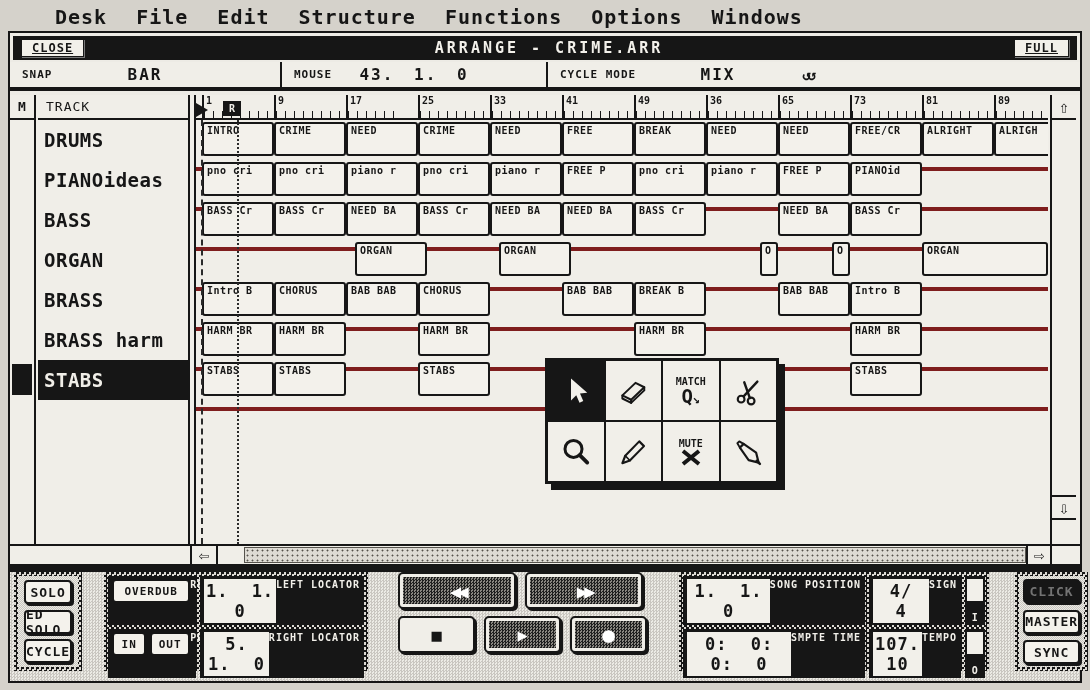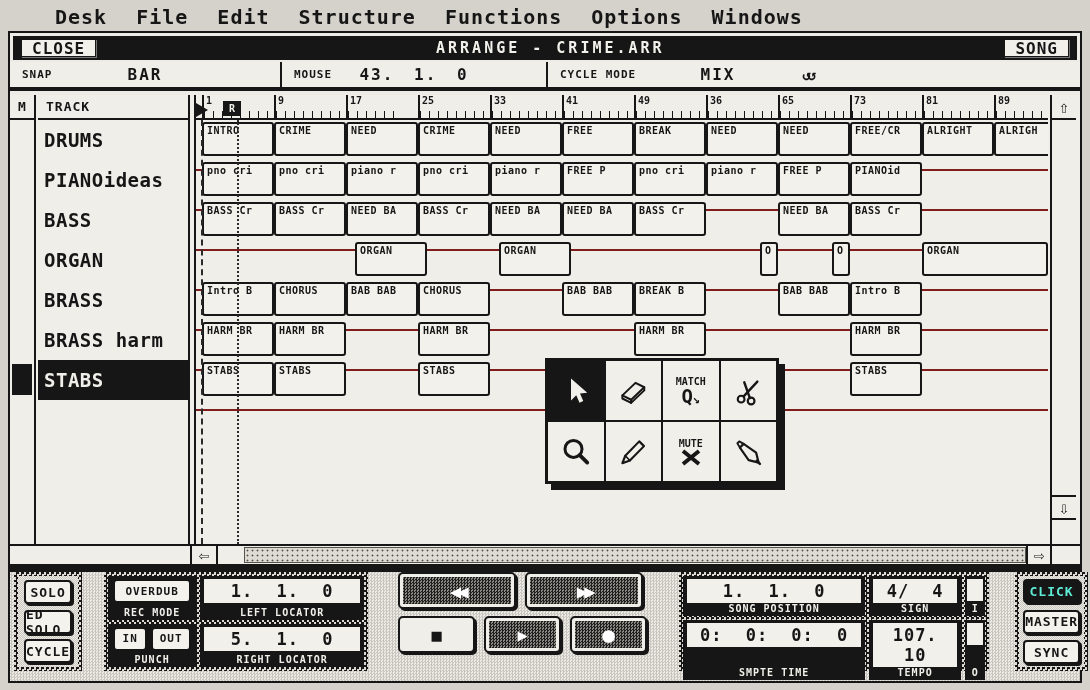--- a/index.html
+++ b/index.html
@@ -8,51 +8,51 @@
   .page { position:absolute; inset:0; width:1090px; height:690px; background:#d5d2cb; }
 
   
   .menubar { position:absolute; left:55px; top:4px; height:26px; display:flex; gap:29px; align-items:center; }
   .menu-item { font-size:20px; font-weight:bold; letter-spacing:1px; white-space:nowrap; }
 
   
   .window { position:absolute; left:8px; top:31px; width:1074px; height:652px; background:#edebe5; border:2px solid #161616; }
 
   .titlebar { position:absolute; left:3px; top:3px; right:3px; height:24px; background:#161616; display:flex; align-items:center; }
-  .tbtn { background:#f2f0ea; border:1px solid #161616; box-shadow:1px 1px 0 #777; font-size:16px; font-weight:bold; padding:1px 10px; height:18px; display:flex; align-items:center; letter-spacing:1px; }
+  .tbtn { background:#f2f0ea; border:1px solid #161616; box-shadow:1px 1px 0 #777; font-size:12px; font-weight:bold; padding:1px 10px; height:18px; display:flex; align-items:center; letter-spacing:1px;text-decoration:underline; }
   .tbtn.close { margin-left:8px; }
   .tbtn.full { margin-right:8px; }
   .wtitle { flex:1; text-align:center; color:#f2f0ea; font-size:15px; font-weight:bold; letter-spacing:3px; }
 
   .infobar { position:absolute; left:0; top:29px; width:1070px; height:29px; background:#f0eee8; border-bottom:4px solid #161616; display:flex; }
   .icell { position:relative; height:100%; border-right:2px solid #161616; display:flex; align-items:center; }
   .icell:last-child { border-right:none; }
   .ilabel { font-size:11px; font-weight:bold; letter-spacing:1px; margin-left:12px; }
   .ivalue { position:absolute; left:0; right:0; text-align:center; font-size:16px; font-weight:bold; letter-spacing:2px; word-spacing:8px; }
   .cycle-glyph { position:absolute; right:10px; font-size:14px; font-weight:bold; letter-spacing:-3px; }
 
   
   .main { position:absolute; left:0; top:62px; width:1070px; height:449px; background:#f0eee8; }
   .mcol { position:absolute; left:0; top:0; width:26px; height:100%; border-right:2px solid #161616; }
   .mhead { height:25px; border-bottom:2px solid #161616; font-size:13px; font-weight:bold; display:flex; align-items:center; justify-content:center; }
   .mcell { height:40px; }
   .mcell.sel div { margin:4px 2px; height:31px; background:#161616; }
   .tracks { position:absolute; left:28px; top:0; width:152px; height:100%; border-right:2px solid #161616; }
-  .thead { height:25px; border-bottom:2px solid #161616; font-size:13px; font-weight:bold; letter-spacing:1px; display:flex; align-items:center; padding-left:8px; }
+  .thead { height:25px; border-bottom:2px solid #161616; font-size:13px; font-weight:normal; letter-spacing:1px; display:flex; align-items:center; padding-left:8px; }
   .trow { height:40px; display:flex; align-items:center; padding-left:6px; font-size:19px; font-weight:bold; letter-spacing:0.5px; white-space:nowrap; }
   .trow.sel { background:#161616; color:#f0eee8; }
 
   .grid { position:absolute; left:184px; top:0; width:854px; height:100%; border-left:2px solid #161616; background:#f0eee8; overflow:hidden; }
   .ruler { position:absolute; left:0; top:0; right:0; height:25px; border-bottom:2px solid #161616; }
   .rseg { position:absolute; top:0; height:25px; border-left:2px solid #161616;
           background-image:repeating-linear-gradient(90deg,#161616 0 1px,transparent 1px 9px);
           background-size:100% 7px; background-repeat:no-repeat; background-position:0 16px; }
   .rnum { position:absolute; left:2px; top:0; font-size:10px; font-weight:bold; }
   .lanes { position:absolute; left:0; top:25px; right:0; bottom:0; }
-  .lane { position:absolute; left:0; right:0; height:51px; border-bottom:2px solid #7f1d1d; }
+  .lane { position:absolute; left:0; right:0; height:51px; border-bottom:4px solid #7f1d1d; }
   .part { position:absolute; top:2px; height:34px; border:2px solid #161616; border-radius:3px; background:#f3f1eb; font-size:10px; font-weight:bold; padding:1px 0 0 3px; overflow:hidden; white-space:nowrap; letter-spacing:0.5px; }
   .loc-line-left { position:absolute; left:5px; top:0; bottom:0; width:0; border-left:2px dashed #2a2a2a; }
   .loc-line-right { position:absolute; left:41px; top:0; bottom:0; width:0; border-left:2px dotted #2a2a2a; }
   .lflag { position:absolute; left:0px; top:8px; width:12px; height:14px; background:#161616; clip-path:polygon(0 0,100% 50%,0 100%); }
   .rflag { position:absolute; left:27px; top:6px; width:18px; height:15px; background:#161616; color:#f0eee8; font-size:10px; font-weight:bold; display:flex; align-items:center; justify-content:center; }
 
   .vscroll { position:absolute; left:1040px; top:0; width:26px; height:100%; border-left:2px solid #161616; background:#f0eee8; }
   .varr { position:absolute; left:0; width:100%; height:25px; display:flex; align-items:center; justify-content:center; font-size:17px; }
   .varr.up { top:0; border-bottom:2px solid #161616; }
   .varr.down { top:400px; border-top:2px solid #161616; border-bottom:2px solid #161616; }
@@ -67,25 +67,25 @@
 
   
   .transport { position:absolute; left:0; top:539px; width:1070px; height:109px; background:repeating-conic-gradient(#c9c6c0 0% 25%, #ecebe5 0% 50%) 0 0/3px 3px; display:flex; align-items:flex-start;gap:20px; }
   .cframe { background:repeating-conic-gradient(#161616 0% 25%, #dcd9d3 0% 50%) 0 0/5px 5px; padding:4px; height:99px; }
   .cframe.light-inner > .ginner { background:repeating-conic-gradient(#c9c6c0 0% 25%, #ecebe5 0% 50%) 0 0/2px 2px; height:100%; }
   .ginner { height:100%; }
   .solo-panel { margin-left:4px; width:112px; }
   .solo-panel .ginner { display:flex; flex-direction:column; justify-content:space-between; padding:4px 6px; }
   .btn { background:#f4f2ec; border:2px solid #161616; border-radius:4px; box-shadow:2px 2px 0 #161616; color:#161616; font-weight:bold; font-size:13px; display:flex; align-items:center; justify-content:center; letter-spacing:1px; }
   .btn.small { height:24px; }
-  .btn.active { background:#161616; color:#5eead4; }
+  .btn.active { background:#161616; color:#737373; }
 
   .rec-panel { margin-left:2px; width:268px; }
   .rec-panel .ginner { display:grid; grid-template-columns:88px 164px; grid-template-rows:1fr 1fr; gap:4px; }
-  .dcell { background:#161616; display:flex; flex-direction:column; justify-content:space-between; padding:3px 4px 2px 4px; }
+  .dcell { background:#161616; display:flex; flex-direction:row; justify-content:space-between; padding:3px 4px 2px 4px; }
   .dcell .btnrow { display:flex; gap:4px; justify-content:center; }
   .dlabel { color:#f2f0ea; font-size:10px; font-weight:bold; text-align:center; letter-spacing:1px; white-space:nowrap; }
   .disp { background:#f2f0ea; color:#161616; font-size:17px; font-weight:bold; text-align:center; word-spacing:12px; padding:2px 0; letter-spacing:1px; }
 
   .midtrans { width:262px; margin-left:10px; display:flex; flex-direction:column; gap:7px; justify-content:center; }
   .mrow { display:flex; gap:9px; }
   .tbig { border:2px solid #161616; border-radius:5px; background:#f0eee8; box-shadow:2px 2px 0 #161616; padding:3px; }
   .tbig .inn { height:100%; display:flex; align-items:center; justify-content:center; background:repeating-conic-gradient(#1f1f1f 0% 25%, #8a8781 0% 50%) 0 0/3px 3px; color:#fff; }
   .tbig.lite .inn { background:#f0eee8; color:#161616; }
   .tw { width:118px; height:37px; } .tn { width:77px; height:37px; }
@@ -114,21 +114,21 @@
       <span class="menu-item">Functions</span>
       <span class="menu-item">Options</span>
       <span class="menu-item">Windows</span>
     </div>
 
   <div class="window">
 
     <div class="titlebar">
       <div class="tbtn close">CLOSE</div>
       <div class="wtitle">ARRANGE - CRIME.ARR</div>
-      <div class="tbtn full">SONG</div>
+      <div class="tbtn full">FULL</div>
     </div>
 
     <div class="infobar">
       <div class="icell" style="width:272px;">
         <span class="ilabel">SNAP</span>
         <span class="ivalue">BAR</span>
       </div>
       <div class="icell" style="width:266px;">
         <span class="ilabel">MOUSE</span>
         <span class="ivalue">43. 1. 0</span>

